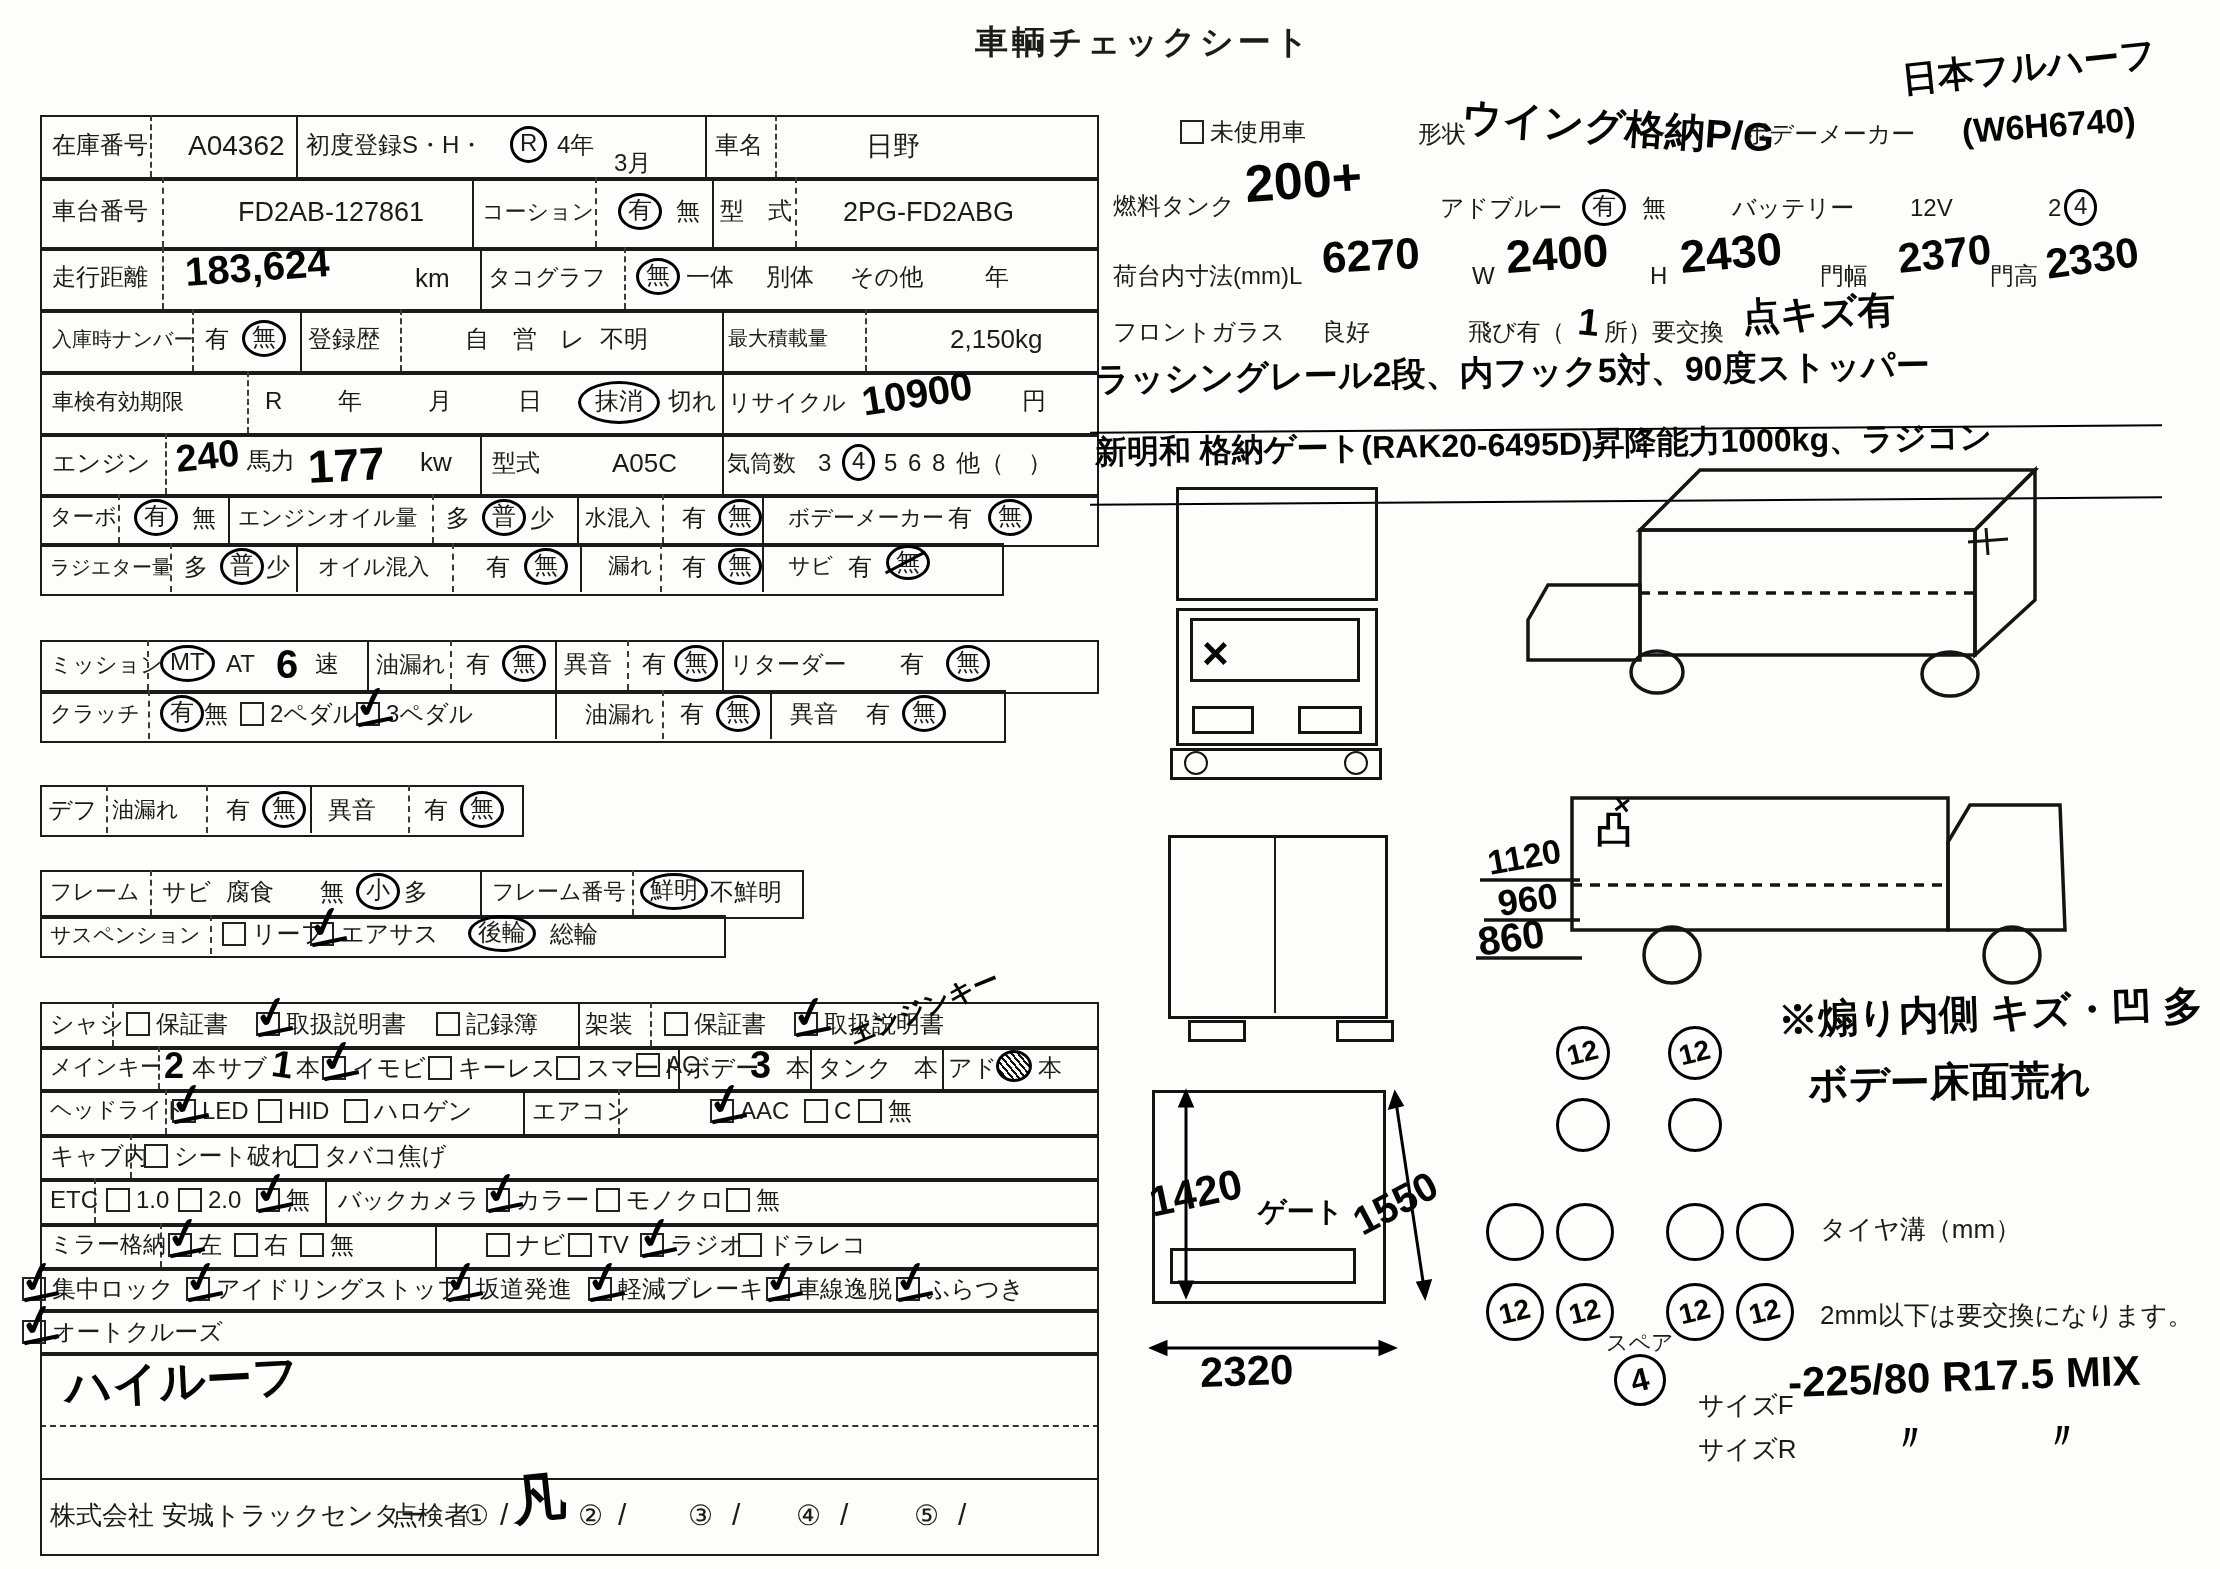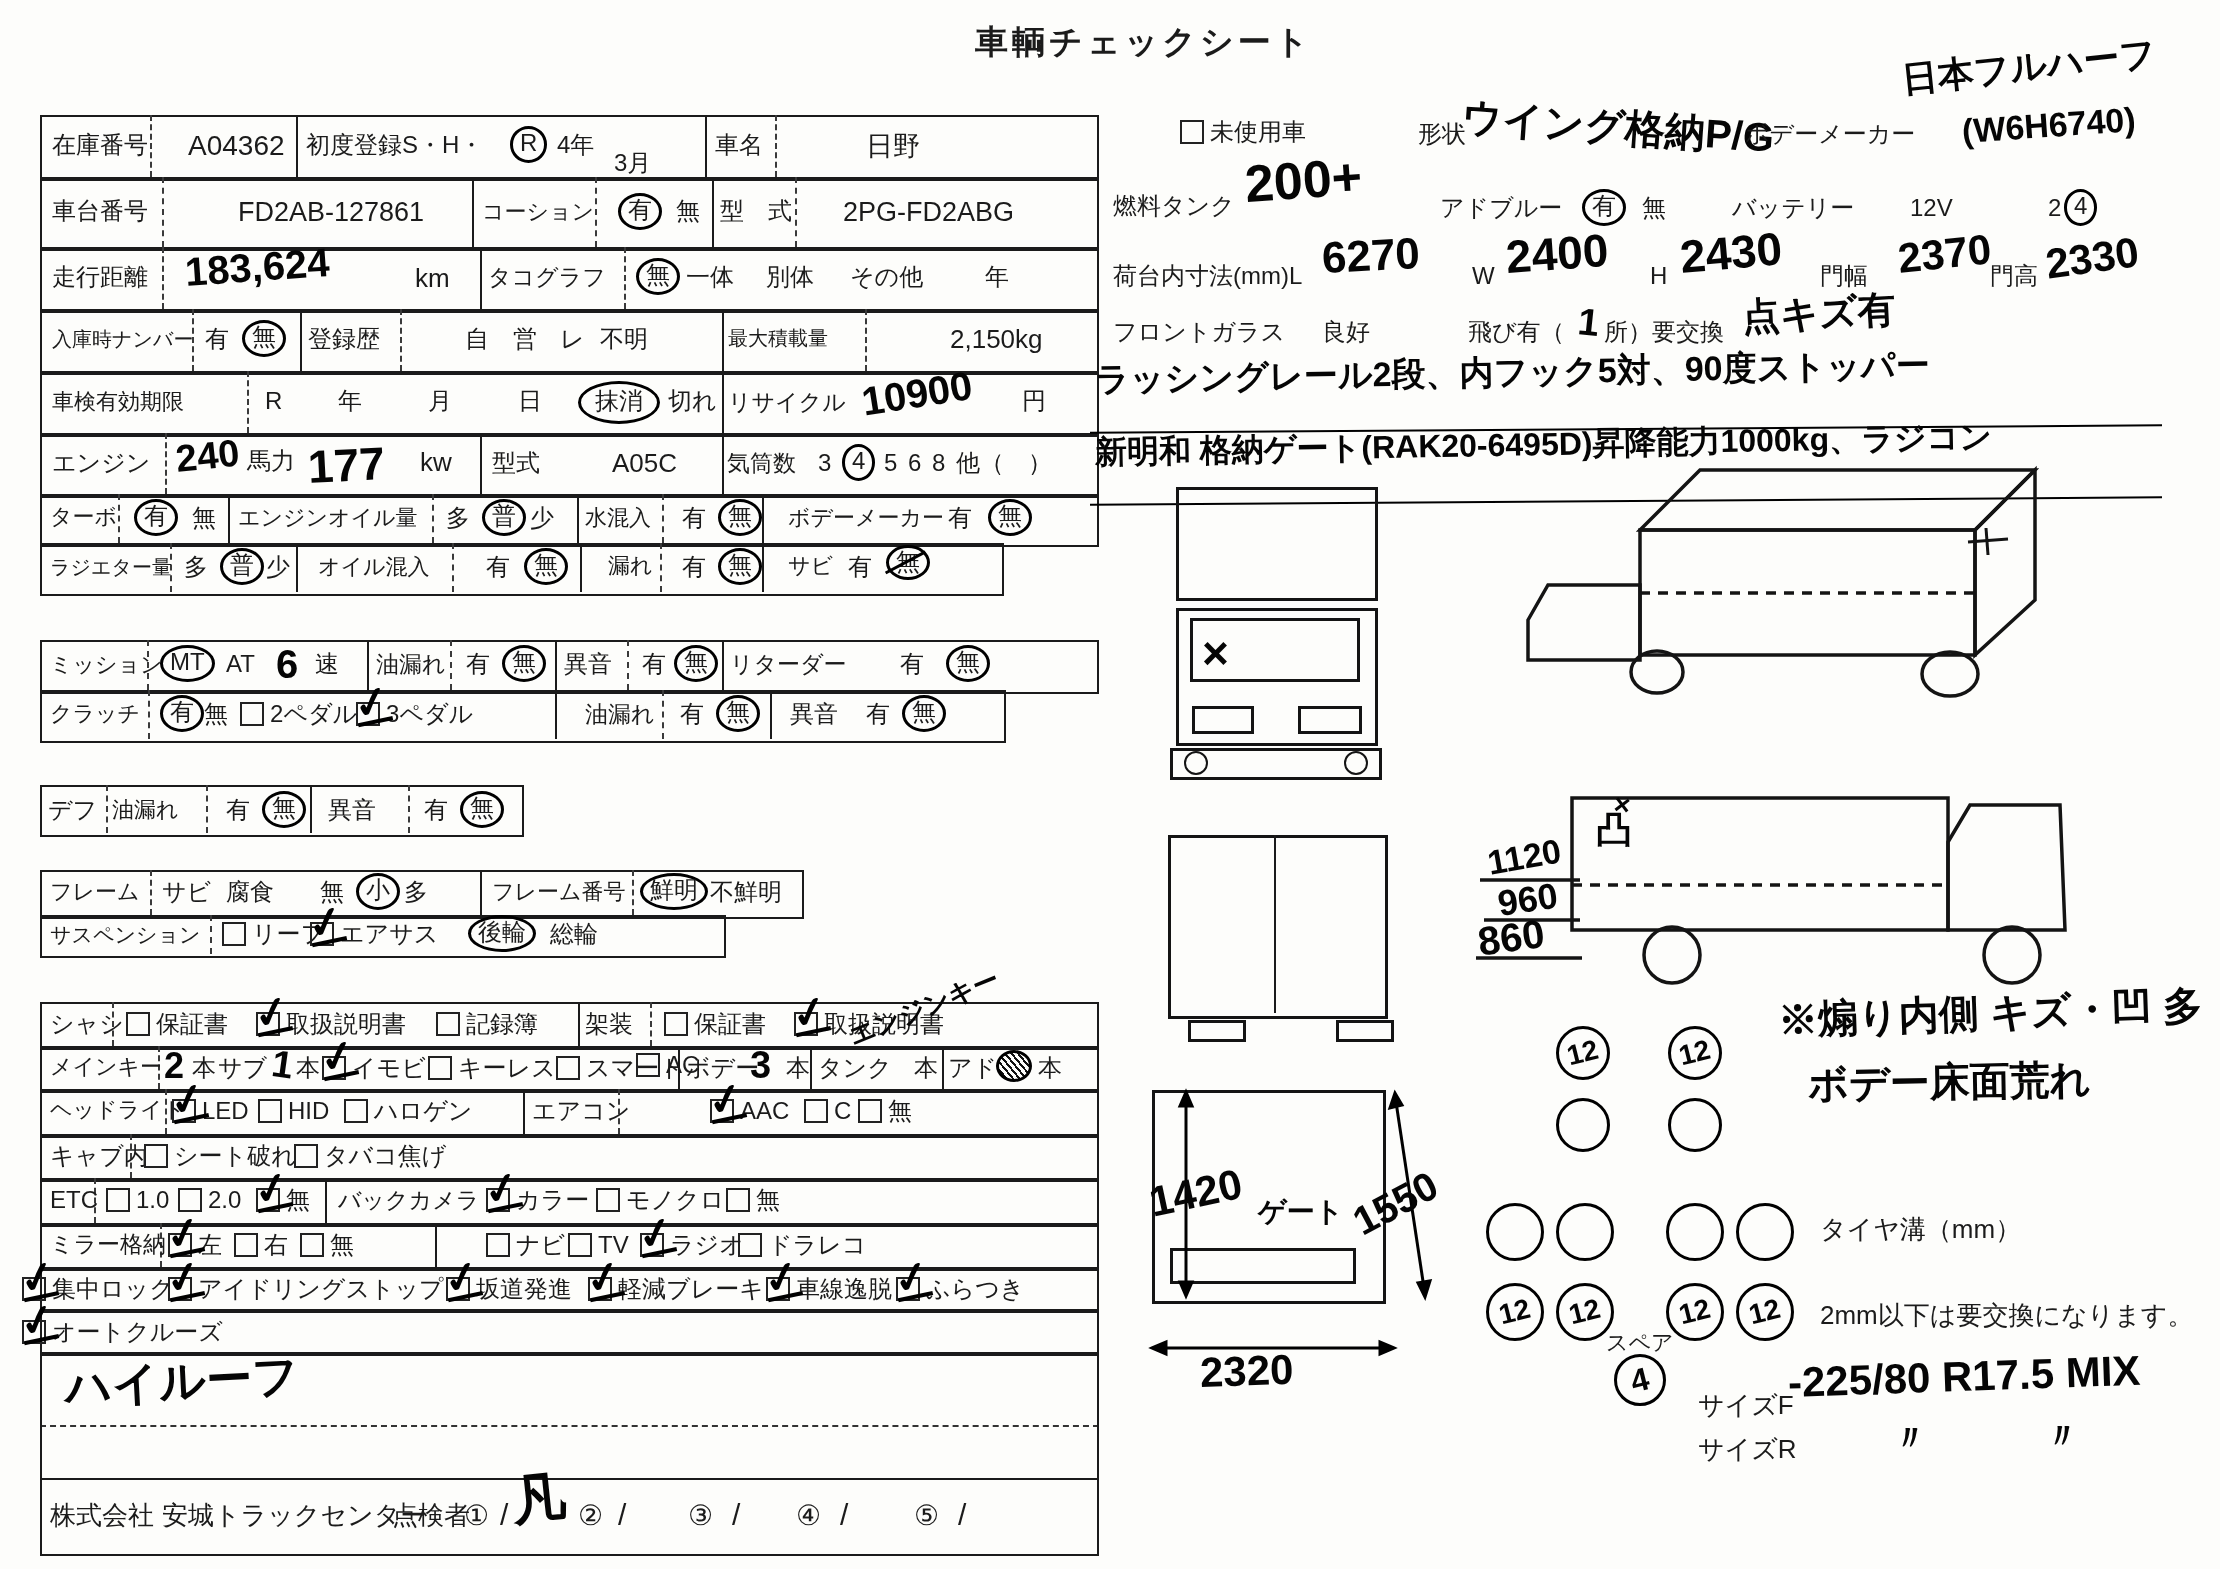--- a/index.html
+++ b/index.html
@@ -481,21 +481,21 @@
       <b class="lb">ドラレコ</b>
     </span>
 
   
   <span class="opt" style="left:22px;top:1275px">
       <i class="bx">
         <u class="ck"></u>
       </i>
       <b class="lb">集中ロック</b>
     </span>
-  <span class="opt" style="left:168px;top:1275px">
+  <span class="opt" style="left:186px;top:1275px">
       <i class="bx">
         <u class="ck"></u>
       </i>
       <b class="lb">アイドリングストップ</b>
     </span>
   <span class="opt" style="left:446px;top:1275px">
       <i class="bx">
         <u class="ck"></u>
       </i>
       <b class="lb">坂道発進</b>

